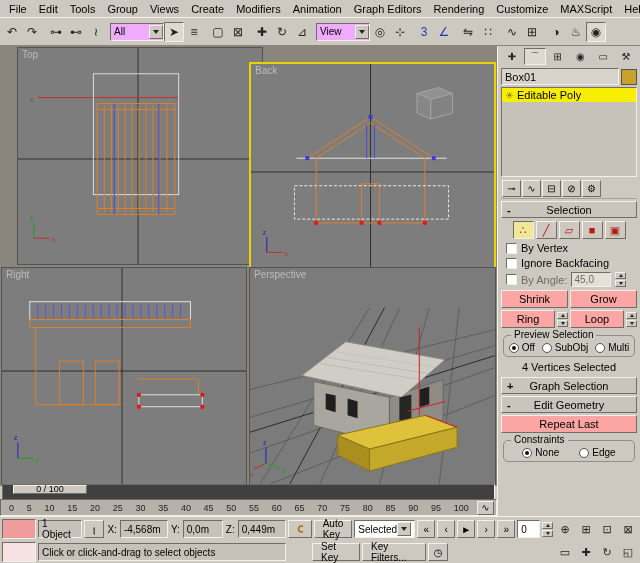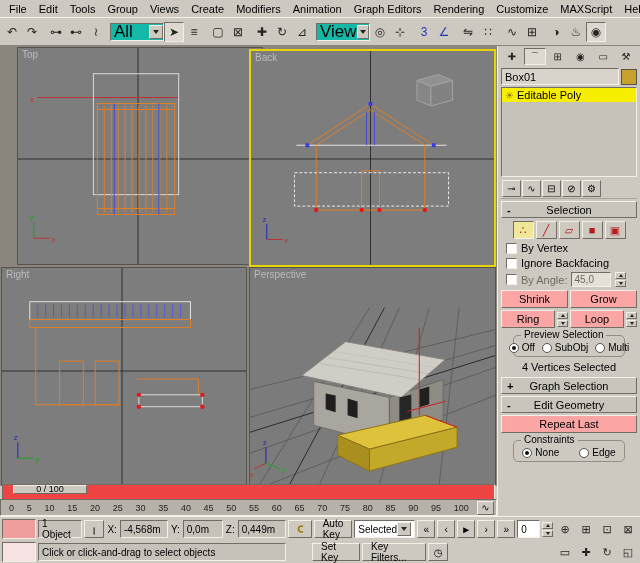--- a/index.html
+++ b/index.html
@@ -5,21 +5,21 @@
 *{margin:0;padding:0;box-sizing:border-box}
 html,body{width:640px;height:563px}
 body{font-family:"Liberation Sans",sans-serif;font-size:11px;background:#cdc9c1;color:#000;position:relative;overflow:hidden}
 .menubar{height:17px;display:flex;align-items:center;padding-left:3px}
 .menu-item{padding:1px 6px;white-space:nowrap}
 .toolbar{height:29px;display:flex;align-items:center;padding:0 2px;border-top:1px solid #f4f0e8;border-bottom:1px solid #8a867e;background:#cdc9c1}
 .tbtn{width:20px;height:20px;min-width:20px;display:flex;align-items:center;justify-content:center;font-size:12px;color:#26241f;border:1px solid transparent}
 .tbtn.pressed{border-color:#716d64 #f4f0e8 #f4f0e8 #716d64;background:#ddd9d1}
 .tbtn.blue{color:#2238b8}
 .tsep{width:4px;min-width:4px}
-.tdrop{width:54px;min-width:54px;height:18px;background:#14b8a6;border:1px solid;border-color:#716d64 #f4f0e8 #f4f0e8 #716d64;display:flex;align-items:center;padding-left:3px;font-size:17px}
+.tdrop{width:54px;min-width:54px;height:18px;background:#f0abfc;border:1px solid;border-color:#716d64 #f4f0e8 #f4f0e8 #716d64;display:flex;align-items:center;padding-left:3px;font-size:10px}
 .darr{margin-left:auto;width:14px;height:14px;background:#cdc9c1;border:1px solid;border-color:#f4f0e8 #716d64 #716d64 #f4f0e8;display:flex;align-items:center;justify-content:center}
 .tri-down{width:0;height:0;border-left:3px solid transparent;border-right:3px solid transparent;border-top:4px solid #26241f}
 .viewports{position:absolute;left:0;top:46px;width:497px;height:440px;background:#8a867e}
 .vp{position:absolute;background:#7d7d7d;border:1px solid #55534f;overflow:hidden}
 .vp.active{border:2px solid #e8d400}
 .vp-label{position:absolute;left:4px;top:1px;font-size:10px;color:#bdbdbd;z-index:2}
 .vp svg{position:absolute;left:0;top:0;width:100%;height:100%}
 .cpanel{position:absolute;left:497px;top:46px;width:143px;height:470px;background:#cdc9c1;border-left:1px solid #f4f0e8;padding:1px 2px;overflow:hidden}
 .cp-tabs{display:flex;height:19px;align-items:center;padding:0 1px;gap:1px;margin-bottom:1px}
 .cp-tab{flex:1;height:17px;display:flex;align-items:center;justify-content:center;font-size:10px;border:1px solid transparent;color:#26241f}
@@ -39,28 +39,28 @@
 .sub{width:21px;height:18px;display:flex;align-items:center;justify-content:center;color:#b41c1c;font-size:11px;background:#cdc9c1;border:1px solid;border-color:#f4f0e8 #716d64 #716d64 #f4f0e8}
 .sub.pressed{background:#efe79a;border-color:#716d64 #f4f0e8 #f4f0e8 #716d64}
 .chk{width:11px;height:11px;min-width:11px;background:#fff;border:1px solid;border-color:#716d64 #f4f0e8 #f4f0e8 #716d64}
 .cp-check{display:flex;align-items:center;gap:4px;margin:3px 6px;font-size:11px}
 .mini-field{width:40px;height:15px;background:#e4e0d8;border:1px solid;border-color:#716d64 #f4f0e8 #f4f0e8 #716d64;display:flex;align-items:center;padding:0 2px;font-size:10px;color:#6e6a62}
 .spin{display:flex;flex-direction:column;gap:1px}
 .spin i{width:11px;height:7px;background:#cdc9c1;border:1px solid;border-color:#f4f0e8 #716d64 #716d64 #f4f0e8;display:flex;align-items:center;justify-content:center}
 .tri-up-s{width:0;height:0;border-left:2px solid transparent;border-right:2px solid transparent;border-bottom:3px solid #26241f}
 .tri-down-s{width:0;height:0;border-left:2px solid transparent;border-right:2px solid transparent;border-top:3px solid #26241f}
 .btn{background:#fca5a5;border:1px solid;border-color:#f4f0e8 #716d64 #716d64 #f4f0e8;display:flex;align-items:center;justify-content:center;font-size:11px;height:18px}
-.group{position:relative;border:1px solid #928e86;border-radius:5px;margin:7px 13px 4px;padding:6px 3px 3px}
+.group{position:relative;border:1px solid #928e86;border-radius:5px;margin:7px 3px 4px;padding:6px 3px 3px}
 .group-title{position:absolute;top:-7px;left:7px;background:#cdc9c1;padding:0 3px;font-size:10px}
 .radio{width:10px;height:10px;min-width:10px;border-radius:50%;background:#fff;border:1px solid #55534f;position:relative}
 .radio.on::after{content:"";position:absolute;left:2px;top:2px;right:2px;bottom:2px;border-radius:50%;background:#111}
 .radio-row{display:flex;align-items:center;gap:3px;font-size:10px}
 .cp-status{text-align:center;margin:4px 0;font-size:11px}
 .timeslider{position:absolute;left:0;top:486px;width:497px;height:13px;background:#cdc9c1;display:flex;align-items:center;padding:0 2px}
-.ts-track{flex:1;height:18px;background:#ef4444;border:1px solid;border-color:#716d64 #f4f0e8 #f4f0e8 #716d64;position:relative}
+.ts-track{flex:1;height:18px;background:#404040;border:1px solid;border-color:#716d64 #f4f0e8 #f4f0e8 #716d64;position:relative}
 .ts-thumb{position:absolute;left:10px;top:0;width:74px;height:9px;background:#cdc9c1;border:1px solid;border-color:#f4f0e8 #716d64 #716d64 #f4f0e8;display:flex;align-items:center;justify-content:center;font-size:9px}
 .trackbar{position:absolute;left:0;top:499px;width:497px;height:17px;background:#b6b2aa;border:1px solid;border-color:#716d64 #f4f0e8 #f4f0e8 #716d64;display:flex;align-items:center}
 .ticks{flex:1;display:flex;justify-content:space-between;padding:0 8px;font-size:9px;color:#26241f}
 .tb-btn{width:17px;height:14px;margin-right:2px;background:#cdc9c1;border:1px solid;border-color:#f4f0e8 #716d64 #716d64 #f4f0e8;display:flex;align-items:center;justify-content:center;font-size:10px}
 .statusbar{position:absolute;left:0;top:516px;width:640px;height:47px;background:#cdc9c1;border-top:1px solid #f4f0e8}
 .sb-row{height:22px;display:flex;align-items:center;gap:2px;padding:0 2px;margin-top:1px}
 .listener{width:34px;min-width:34px;height:20px;border:1px solid;border-color:#716d64 #f4f0e8 #f4f0e8 #716d64}
 .listener.pink{background:#ee9c9c}
 .listener.pale{background:#f6e2e2}
 .sb-field{height:18px;background:#c6c2ba;border:1px solid;border-color:#716d64 #f4f0e8 #f4f0e8 #716d64;display:flex;align-items:center;padding:0 3px;font-size:10px}
@@ -169,21 +169,21 @@
       </g>
       <g>
         <line x1="16" y1="192" x2="16" y2="176" stroke="#20a020"></line>
         <line x1="16" y1="192" x2="32" y2="192" stroke="#c03030"></line>
         <text x="12" y="174" font-size="7" fill="#20a020">y</text>
         <text x="34" y="196" font-size="7" fill="#c03030">x</text>
       </g>
     </svg>
   </div>
 
-  <div class="vp active" style="left:249px;top:3px;width:247px;height:218px">
+  <div class="vp active" style="left:249px;top:16px;width:247px;height:218px">
     <span class="vp-label">Back</span>
     <svg viewBox="0 0 246 218" preserveAspectRatio="none">
       <line x1="121" y1="0" x2="121" y2="218" stroke="#2f2f2f"></line>
       <line x1="0" y1="110" x2="246" y2="110" stroke="#2f2f2f"></line>
       <g opacity="0.7">
         <polygon points="168,30 190,24 204,30 182,36" fill="#9a9a9a" stroke="#b5b5b5"></polygon>
         <polygon points="168,30 182,36 182,56 168,50" fill="#8b8b8b" stroke="#b5b5b5"></polygon>
         <polygon points="182,36 204,30 204,50 182,56" fill="#858585" stroke="#b5b5b5"></polygon>
       </g>
       <g fill="none">

